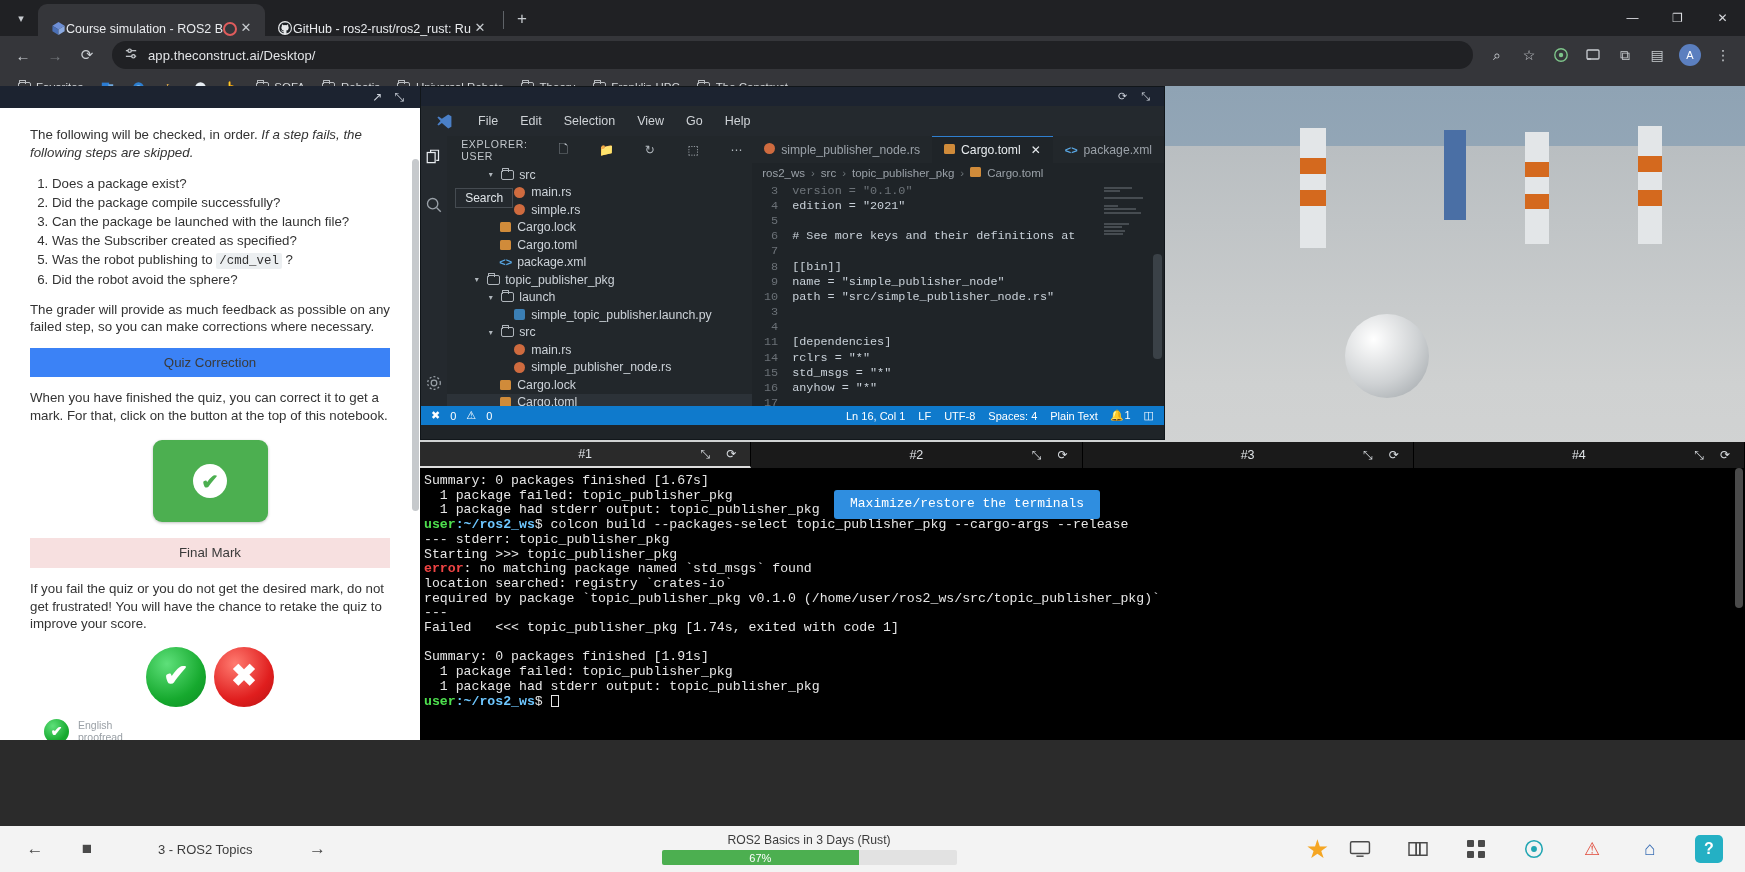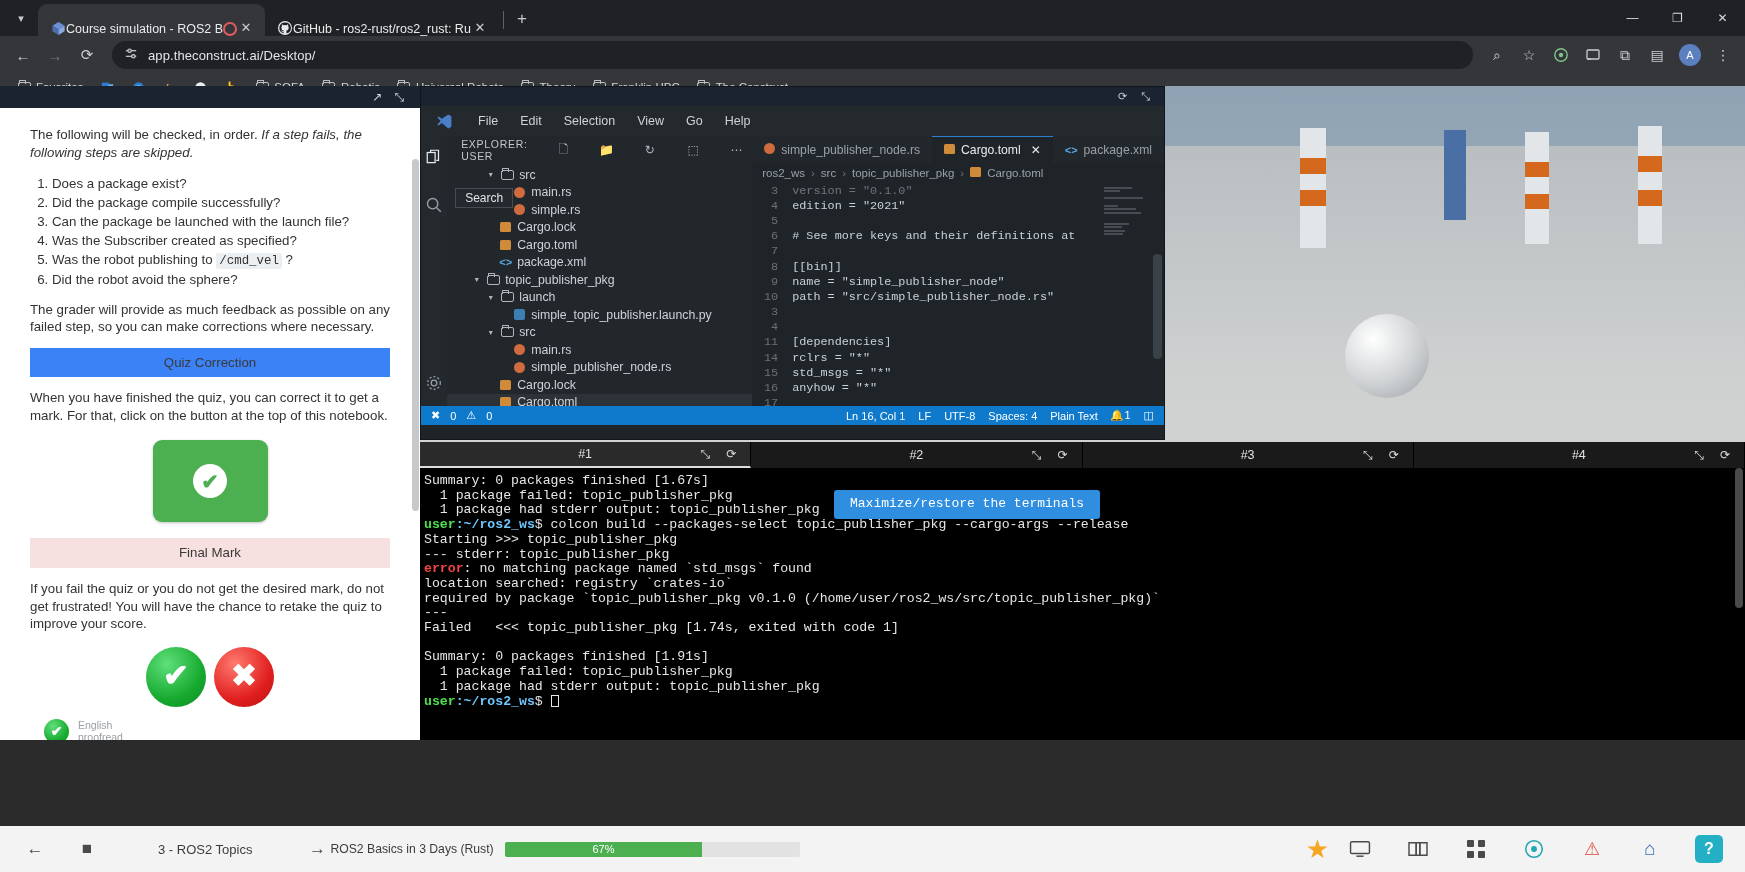--- a/index.html
+++ b/index.html
@@ -158,21 +158,21 @@
   .maxbtn { position:absolute; left:414px; top:22px; background:#2f8ee0; color:#fff; font-size:13px;
             padding:7px 16px; border-radius:3px; }
   .termscroll { position:absolute; right:2px; top:0; width:8px; height:140px; background:#4a4a4a; border-radius:4px; }
 
   
   .taskbar { position:absolute; left:0; top:826px; width:1745px; height:46px; background:#f3f3f3;
              display:flex; align-items:center; }
   .tb-left { display:flex; align-items:center; gap:26px; padding-left:22px; }
   .tb-ic { width:26px;height:26px;display:flex;align-items:center;justify-content:center;color:#4a4a4a;font-size:17px; }
   .tb-lesson { font-size:13px; color:#3c3c3c; margin-left:32px; }
-  .tb-center { flex:1; display:flex; flex-direction:row; align-items:center; gap:11px; }
+  .tb-center { flex:1; display:flex; flex-direction:column; align-items:center; gap:3px; }
   .tb-center .cname { font-size:12.2px; color:#3c3c3c; }
   .progress { width:295px; height:15px; background:#e2e2e2; border-radius:2px; position:relative; overflow:hidden; }
   .progress .bar { position:absolute; left:0; top:0; bottom:0; background:#4caf50;
                    display:flex; align-items:center; justify-content:center; color:#fff; font-size:11px; }
   .star { color:#f5a623; font-size:26px; margin:0 18px; }
   .tb-right { display:flex; align-items:center; gap:32px; padding-right:22px; }
   .helpbtn { width:28px;height:28px;border-radius:5px;background:#24b0c4;color:#fff;display:flex;
              align-items:center;justify-content:center;font-size:16px;font-weight:bold; }
   .homeic { color:#3b6fb5; font-size:19px; }
   .warnic { color:#e04a3a; font-size:18px; }
@@ -659,22 +659,22 @@
       </div>
 
       <div class="terminal">
         <div class="maxbtn">Maximize/restore the terminals</div>
         <div class="termscroll"></div>
 
         <div class="row"><span>Summary: 0 packages finished [1.67s]</span></div>
         <div class="row"><span>  1 package failed: topic_publisher_pkg</span></div>
         <div class="row"><span>  1 package had stderr output: topic_publisher_pkg</span></div>
         <div class="row"><span class="user">user</span><span class="path">:~/ros2_ws</span><span>$ colcon build --packages-select topic_publisher_pkg --cargo-args --release</span></div>
+        <div class="row"><span>--- stderr: topic_publisher_pkg</span></div>
         <div class="row"><span>Starting &gt;&gt;&gt; topic_publisher_pkg</span></div>
-        <div class="row"><span>--- stderr: topic_publisher_pkg</span></div>
         <div class="row"><span class="err">error</span><span>: no matching package named `std_msgs` found</span></div>
         <div class="row"><span>location searched: registry `crates-io`</span></div>
         <div class="row"><span>required by package `topic_publisher_pkg v0.1.0 (/home/user/ros2_ws/src/topic_publisher_pkg)`</span></div>
         <div class="row"><span>---</span></div>
         <div class="row"><span>Failed   &lt;&lt;&lt; topic_publisher_pkg [1.74s, exited with code 1]</span></div>
         <div class="row"><span></span>&nbsp;</div>
         <div class="row"><span>Summary: 0 packages finished [1.91s]</span></div>
         <div class="row"><span>  1 package failed: topic_publisher_pkg</span></div>
         <div class="row"><span>  1 package had stderr output: topic_publisher_pkg</span></div>
         <div class="row"><span class="user">user</span><span class="path">:~/ros2_ws</span><span>$ </span><span class="cursor"></span></div>

